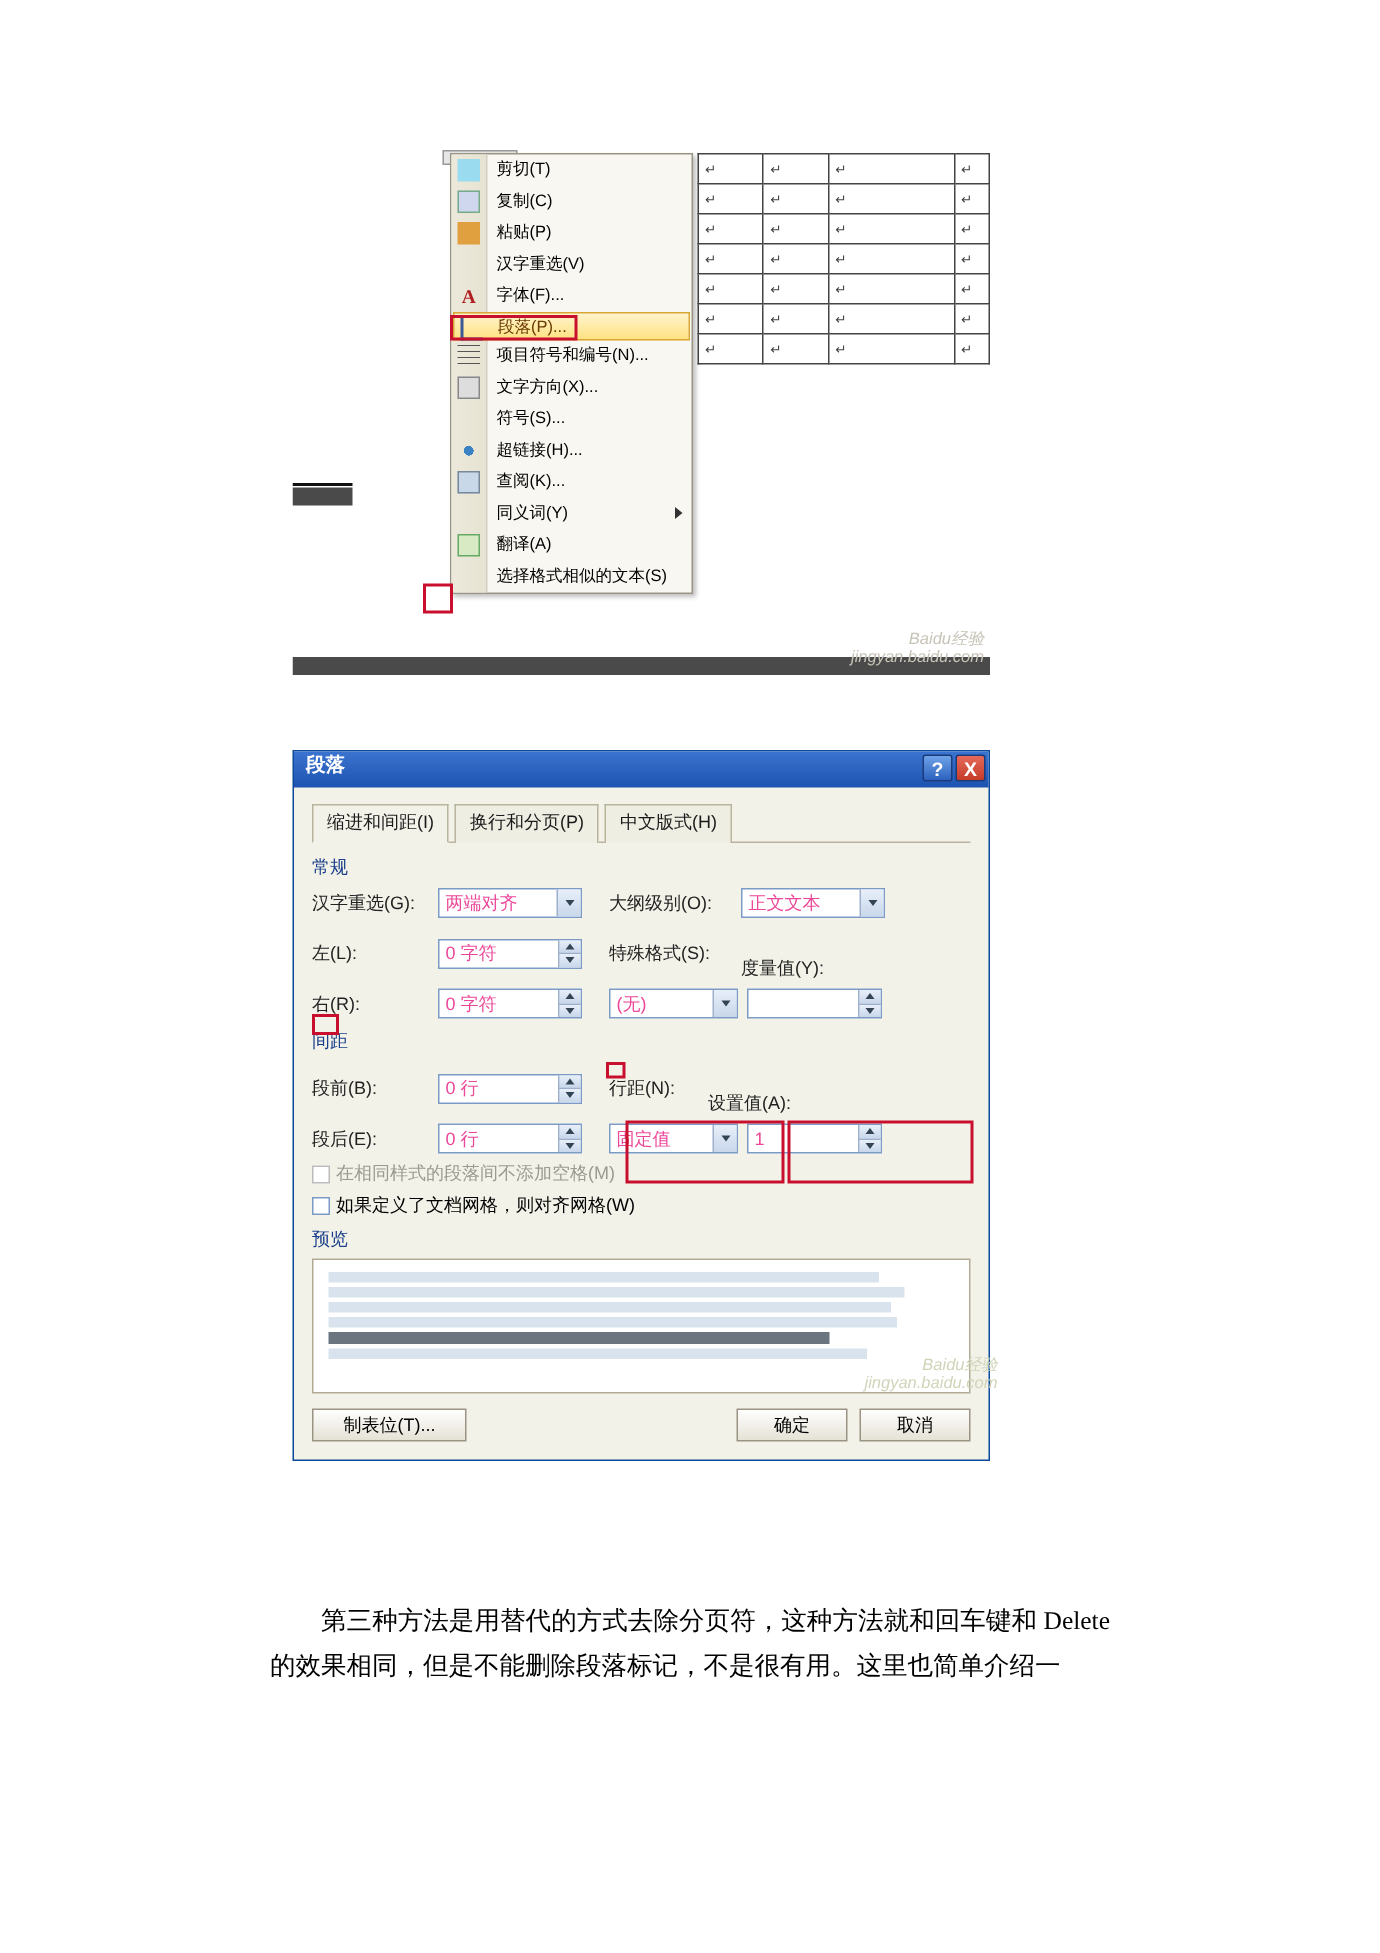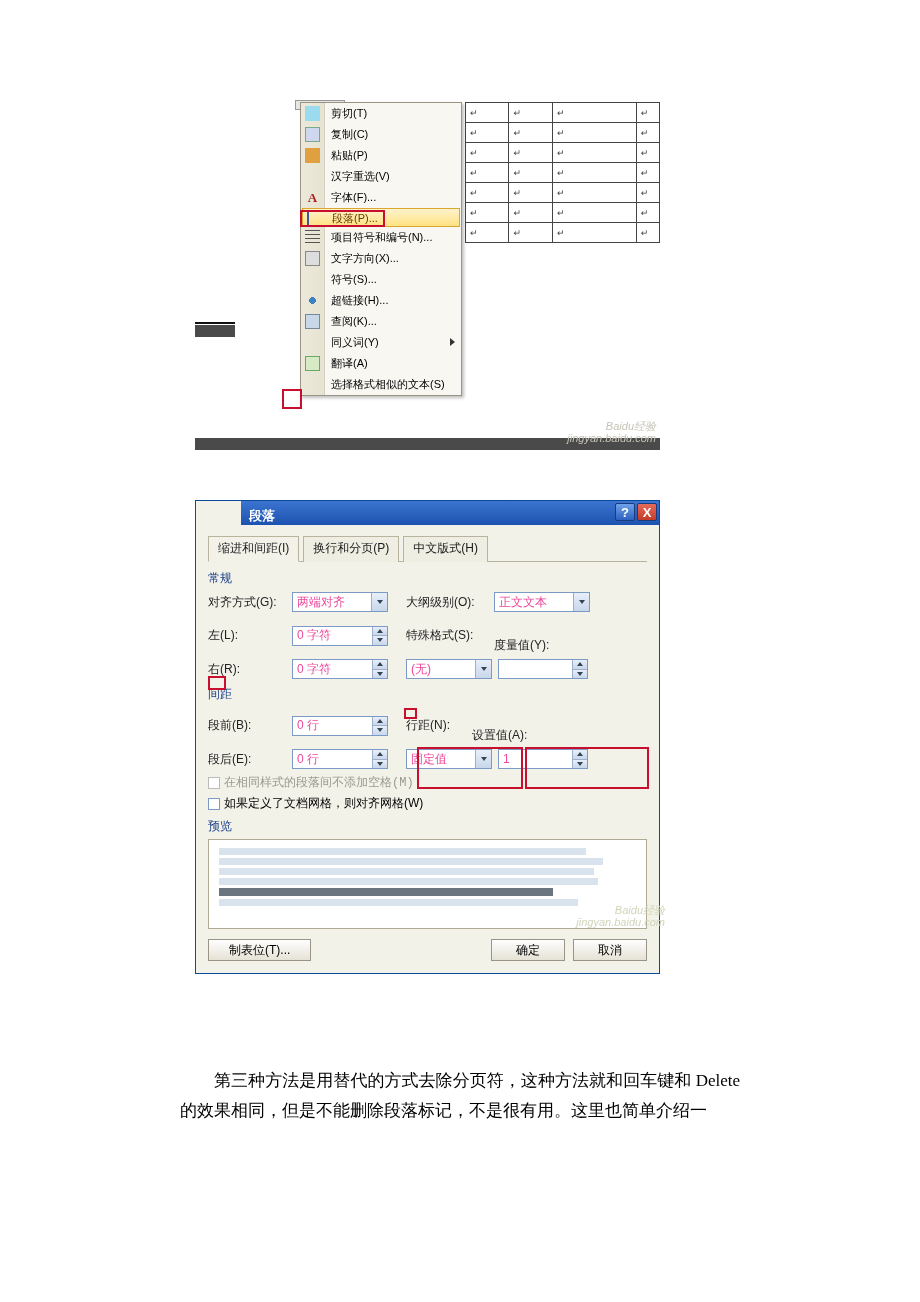--- a/index.html
+++ b/index.html
@@ -108,24 +108,23 @@
   .screenshot2 {
     width: 465px;
     margin: 0 auto 0 195px;
     position: relative;
     background: #f3f2e9;
     border: 1px solid #0a4a9a;
   }
   .titlebar {
     height: 24px;
     background: linear-gradient(#3b74d0,#1d53b0);
-    display: flex; align-items: flex-end; padding-left: 8px;
+    display: flex; align-items: flex-start; padding-left: 8px;
     color: #fff; font-weight: bold; font-size: 13px;
     position: relative;
-    margin-left: 45px;
   }
   .titlebar .winbtns { position: absolute; right: 2px; top: 2px; display: flex; gap: 2px; }
   .winbtn {
     width: 20px; height: 18px; display: inline-flex; align-items: center; justify-content: center;
     font-weight: bold; font-size: 13px; color: #fff; border: 1px solid #1a3c7a; border-radius: 2px;
   }
   .winbtn-help { background: linear-gradient(#6fa2e8,#2c62bf); }
   .winbtn-close { background: linear-gradient(#e76a5a,#c43b29); }
 
   .dlg-body { padding: 10px 12px 12px; }
@@ -169,21 +168,21 @@
   .spin .spbtns span:first-child { border-bottom:1px solid #9dafcb; }
   .spin .spbtns span::after {
     content:""; width:0;height:0;border-bottom:4px solid #345;border-left:3px solid transparent;border-right:3px solid transparent;
   }
   .spin .spbtns span:last-child::after {
     border-bottom:none;border-top:4px solid #345;
   }
 
   .chk { display:flex; align-items:center; gap:4px; margin:4px 0; }
   .chk .box { width:12px; height:12px; border:1px solid #7b9bc6; background:#fff; display:inline-block; }
-  .chk.disabled { color:#9a9a90;font-family:Liberation Mono, monospace; }
+  .chk.disabled { color:#9a9a90; }
   .chk.disabled .box { border-color:#bbb; }
 
   .preview-box {
     width: 100%; height: 90px; background:#fff; border:1px solid #b0aa93;
     margin: 4px 0 10px; padding: 8px 10px; overflow:hidden;
   }
   .preview-box .pl { height:7px; margin-bottom:3px; background:#d9e3ee; }
   .preview-box .pl.sample { background:#6a7580; height:8px; }
 
   .dlg-footer { display:flex; justify-content:space-between; align-items:center; margin-top: 8px; }
@@ -317,21 +316,21 @@
     <div class="dlg-body">
 
       <div class="tabs">
         <div class="tab active"><span>缩进和间距(I)</span></div>
         <div class="tab"><span>换行和分页(P)</span></div>
         <div class="tab"><span>中文版式(H)</span></div>
       </div>
 
       <div class="group-title">常规</div>
       <div class="row">
-        <div class="lbl">对齐方式(G):</div>
+        <div class="lbl">汉字重选(G):</div>
         <div class="combo">
             <span>两端对齐</span>
             <span class="dd"></span>
           </div>
         <div class="lbl2">大纲级别(O):</div>
         <div class="combo">
             <span>正文文本</span>
             <span class="dd"></span>
           </div>
       </div>

